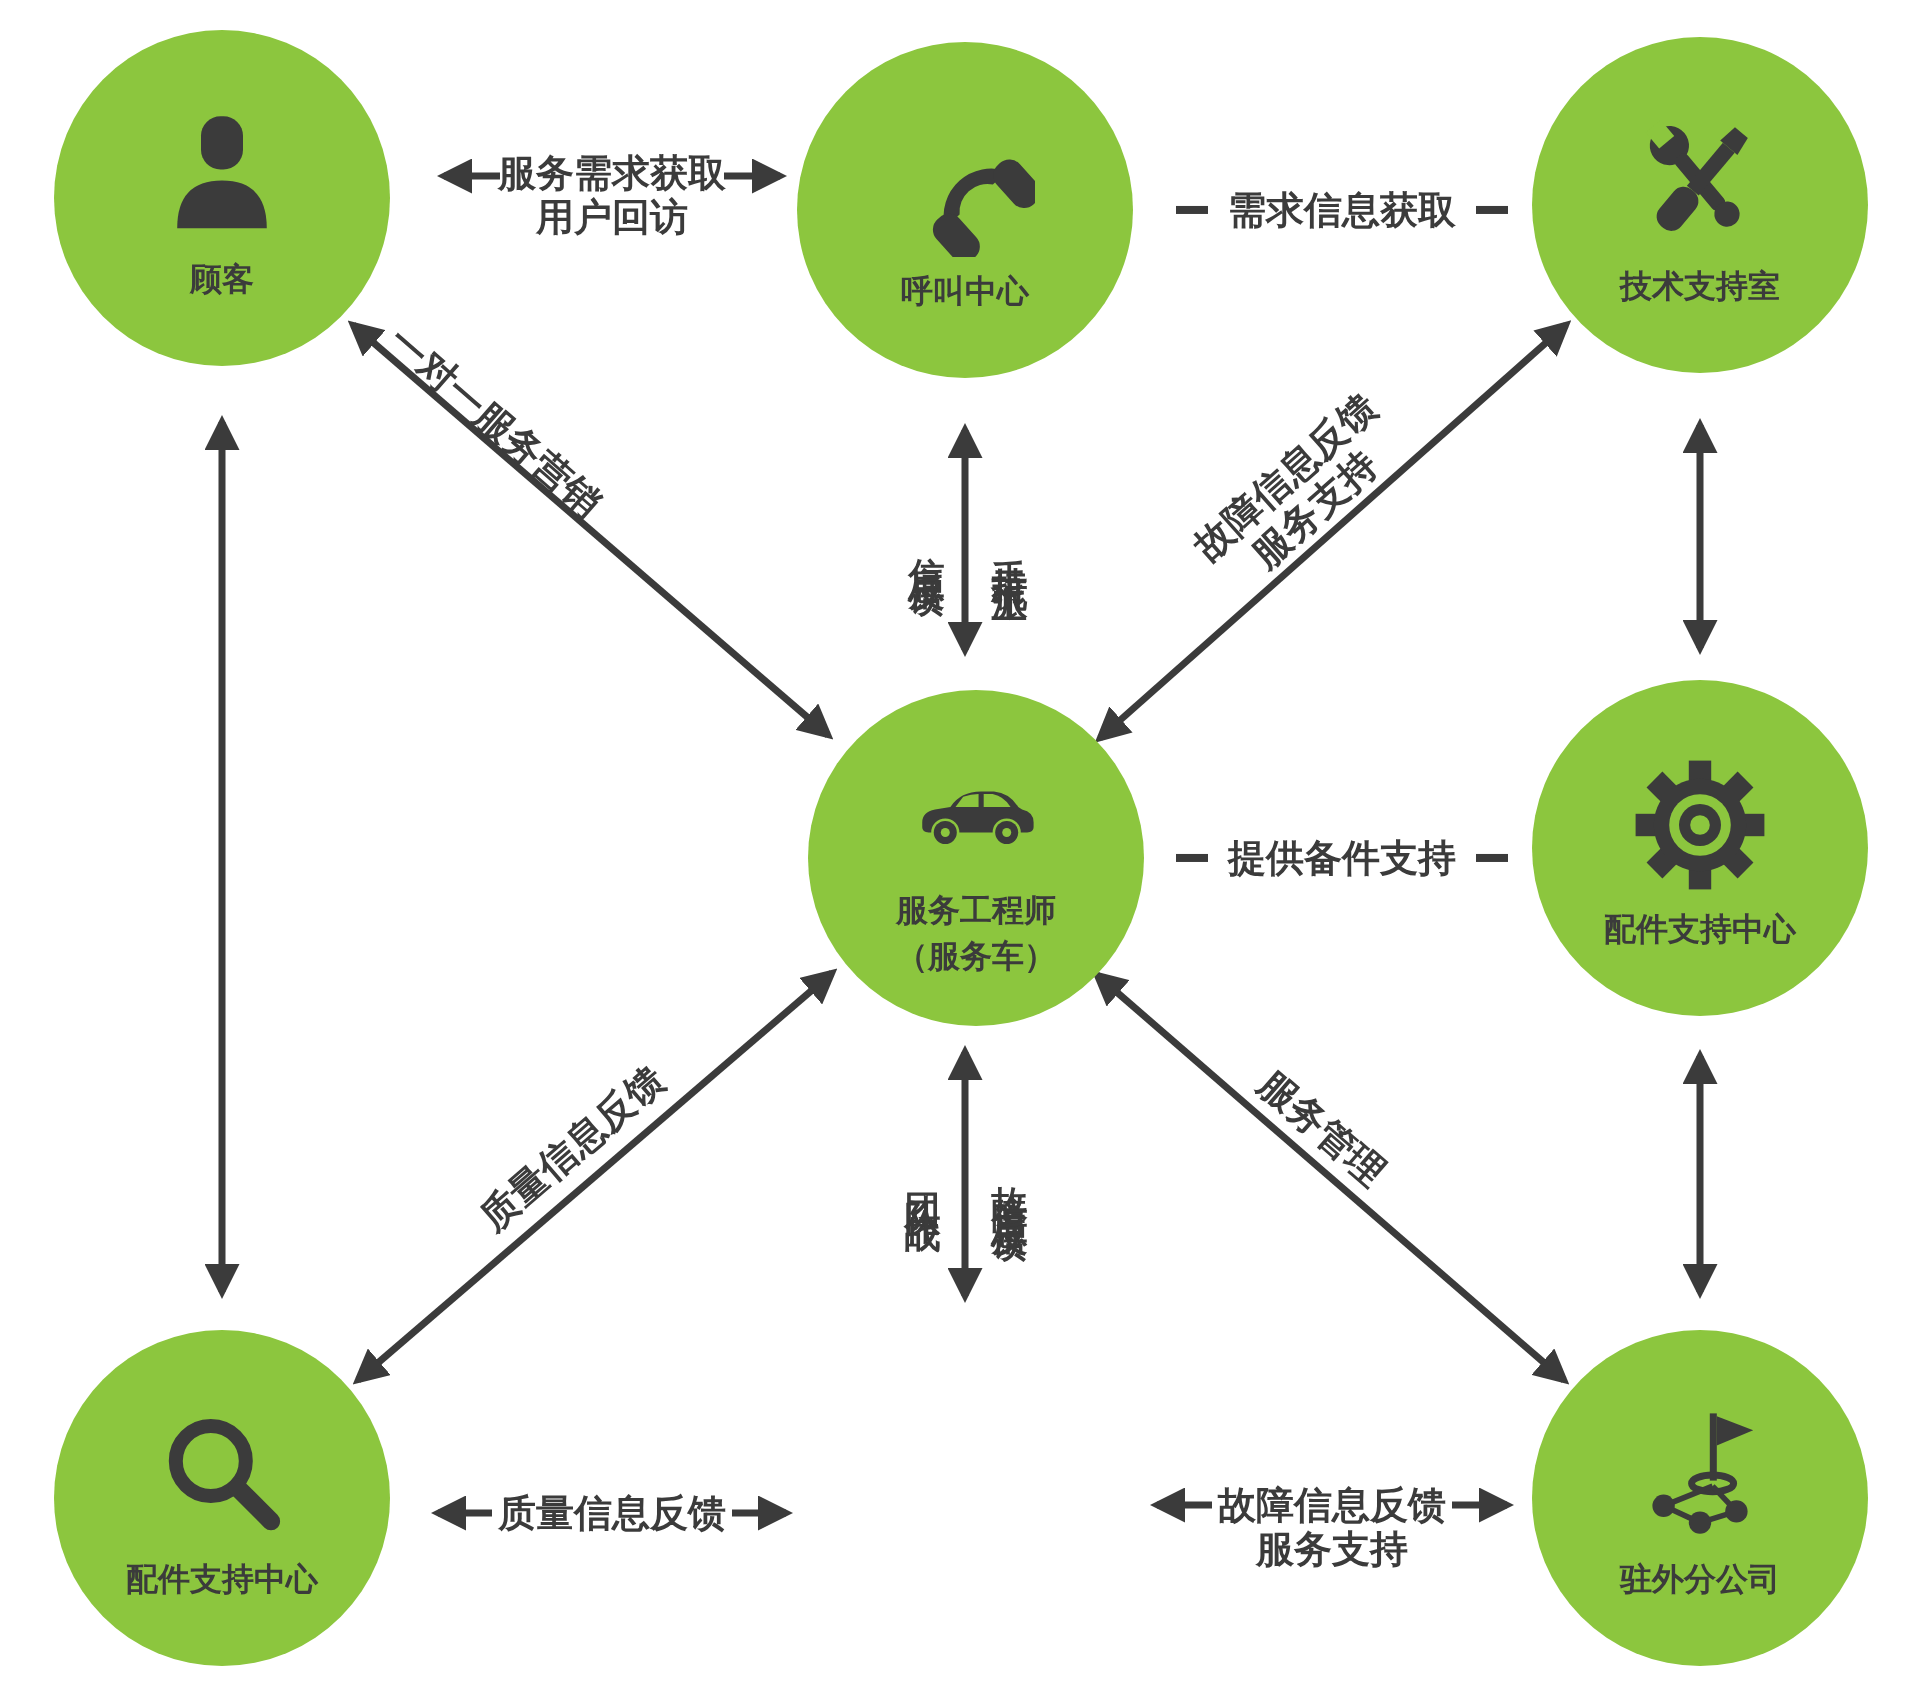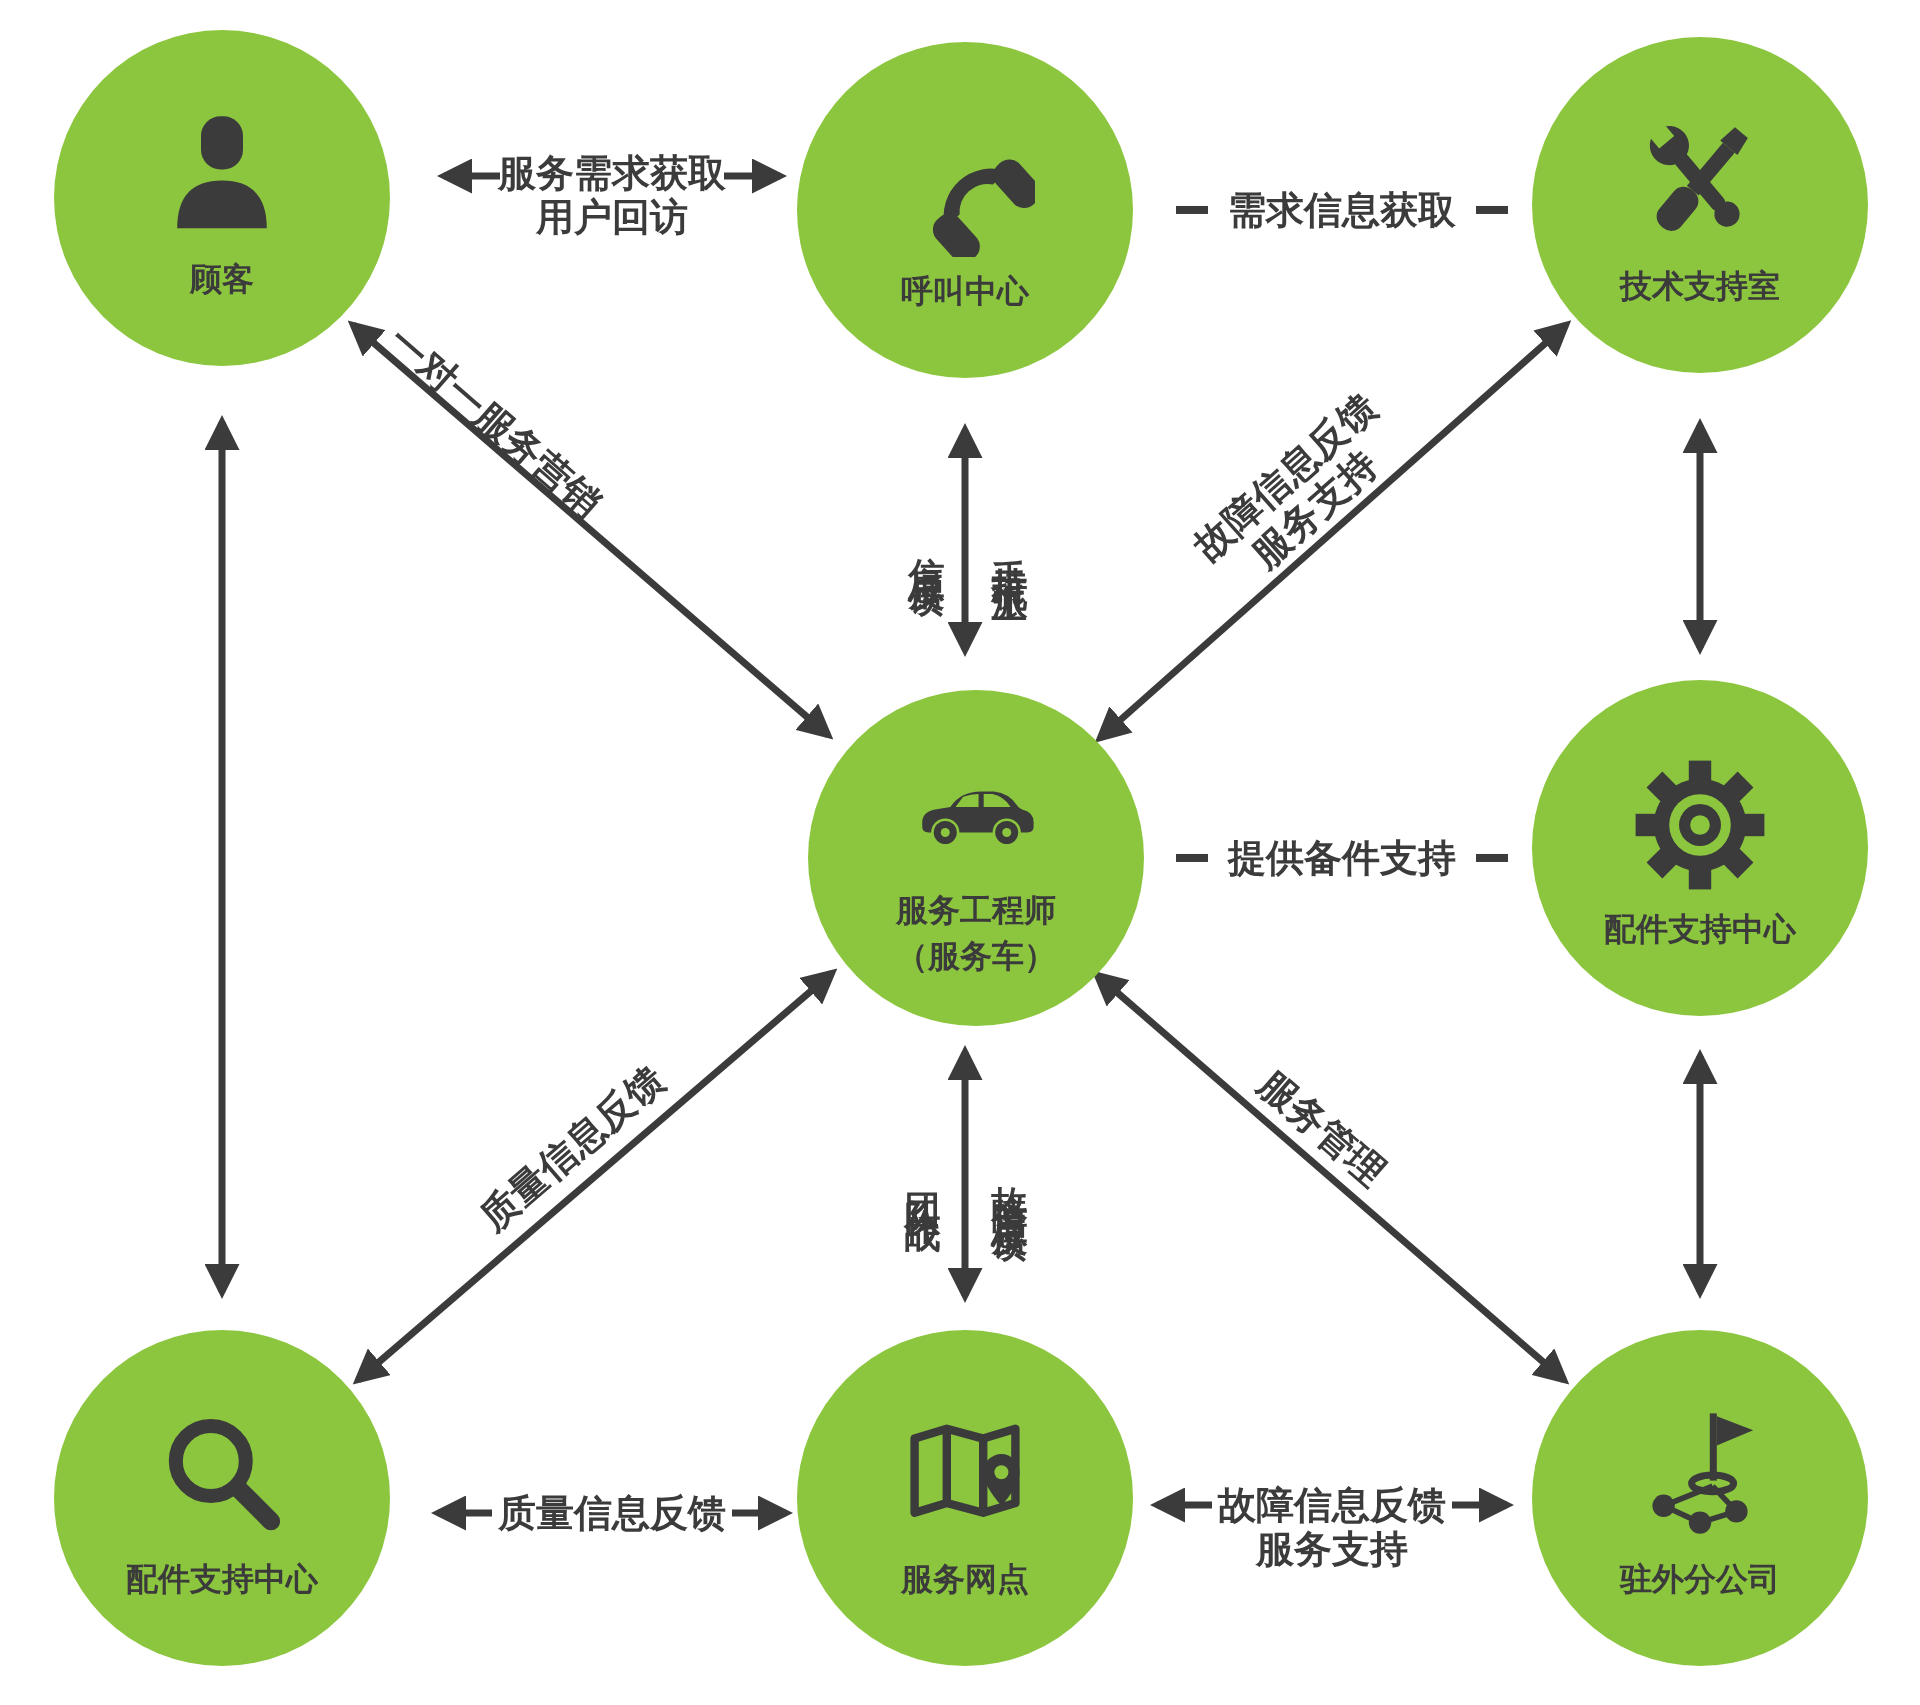--- a/index.html
+++ b/index.html
@@ -186,34 +186,20 @@
   <div class="node" style="left:54px; top:1330px;">
     <span class="icon">
       <svg viewBox="0 0 100 100" fill="none">
         <circle cx="42" cy="40" r="25" stroke="currentColor" stroke-width="10"></circle>
         <line x1="61" y1="59" x2="85" y2="83" stroke="currentColor" stroke-width="13" stroke-linecap="round"></line>
       </svg>
     </span>
     <div class="node-label">配件支持中心</div>
   </div>
 
-  <div class="node" style="left:797px; top:1330px;">
-    <span class="icon">
-      <svg viewBox="0 0 100 100">
-        <g fill="none" stroke="currentColor" stroke-width="6" stroke-linejoin="round">
-          <path d="M14 24 L37 17 L63 24 L86 17 L86 70 L63 77 L37 70 L14 77 Z"></path>
-          <line x1="37" y1="17" x2="37" y2="70"></line>
-          <line x1="63" y1="24" x2="63" y2="77"></line>
-        </g>
-        <path fill="currentColor" d="M63 48 a13 13 0 0 1 26 0 q0 9 -13 24 q-13 -15 -13 -24 z"></path>
-        <circle cx="76" cy="48" r="5" style="fill:var(--green,#8cc63e)"></circle>
-      </svg>
-    </span>
-    <div class="node-label">服务网点</div>
-  </div>
 
   <div class="node" style="left:1532px; top:1330px;">
     <span class="icon">
       <svg viewBox="0 0 100 100">
         <g fill="currentColor">
           <rect x="57" y="6" width="5" height="48"></rect>
           <path d="M62 8 L88 18 L62 29 Z"></path>
         </g>
         <ellipse cx="59" cy="56" rx="15" ry="6" fill="none" stroke="currentColor" stroke-width="5"></ellipse>
         <g stroke="currentColor" stroke-width="4">

